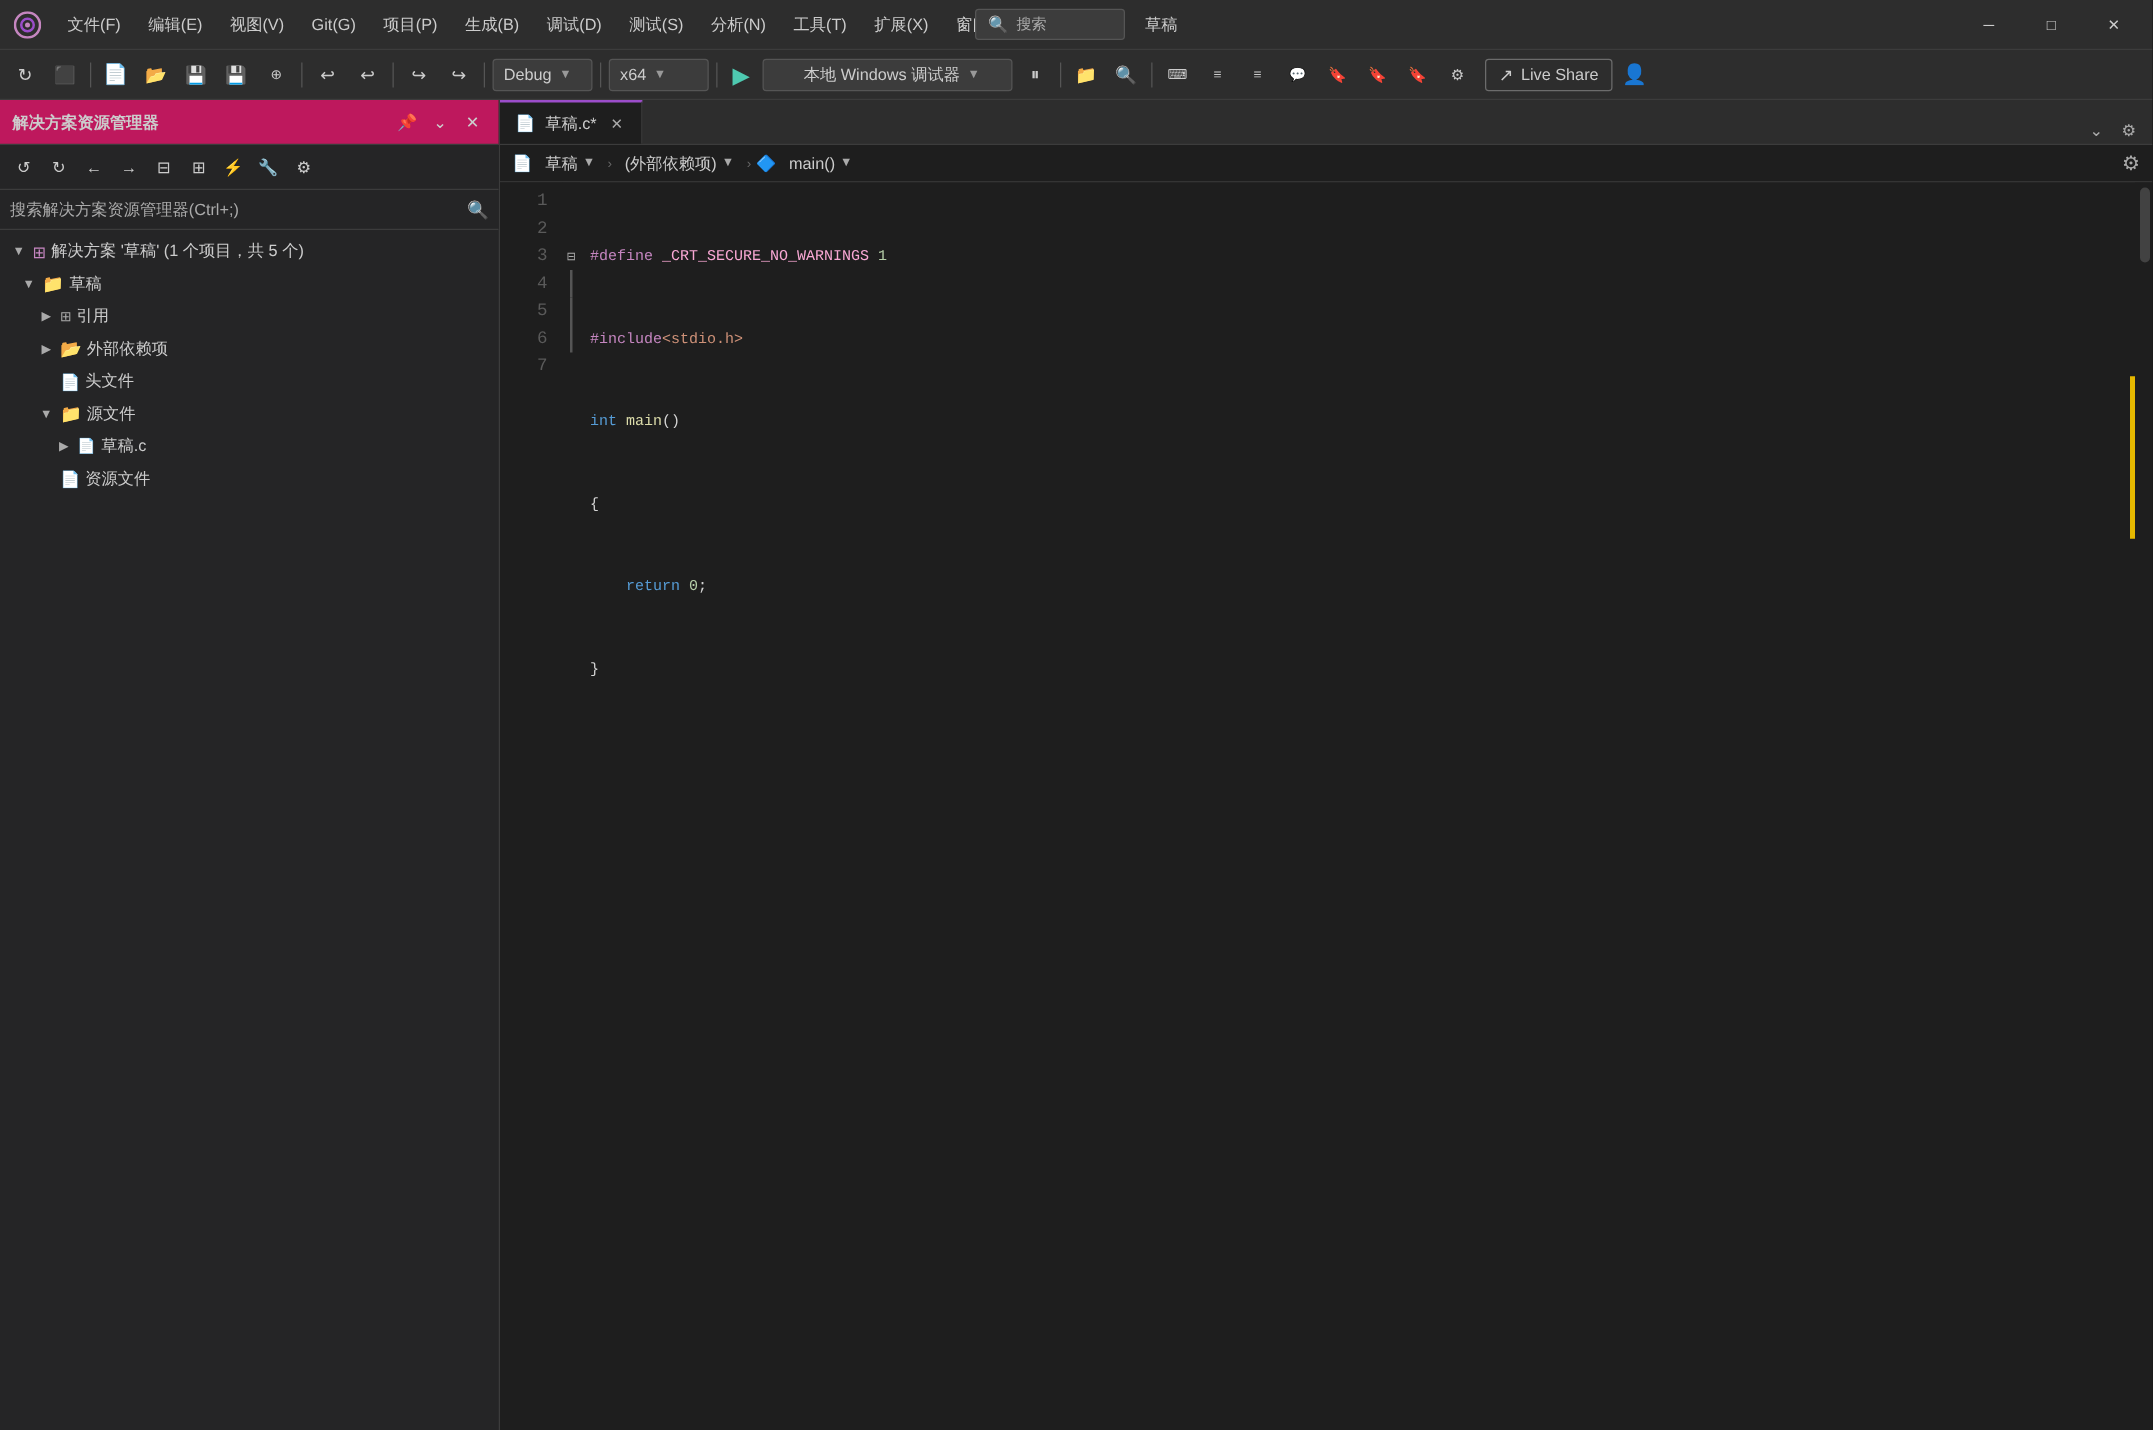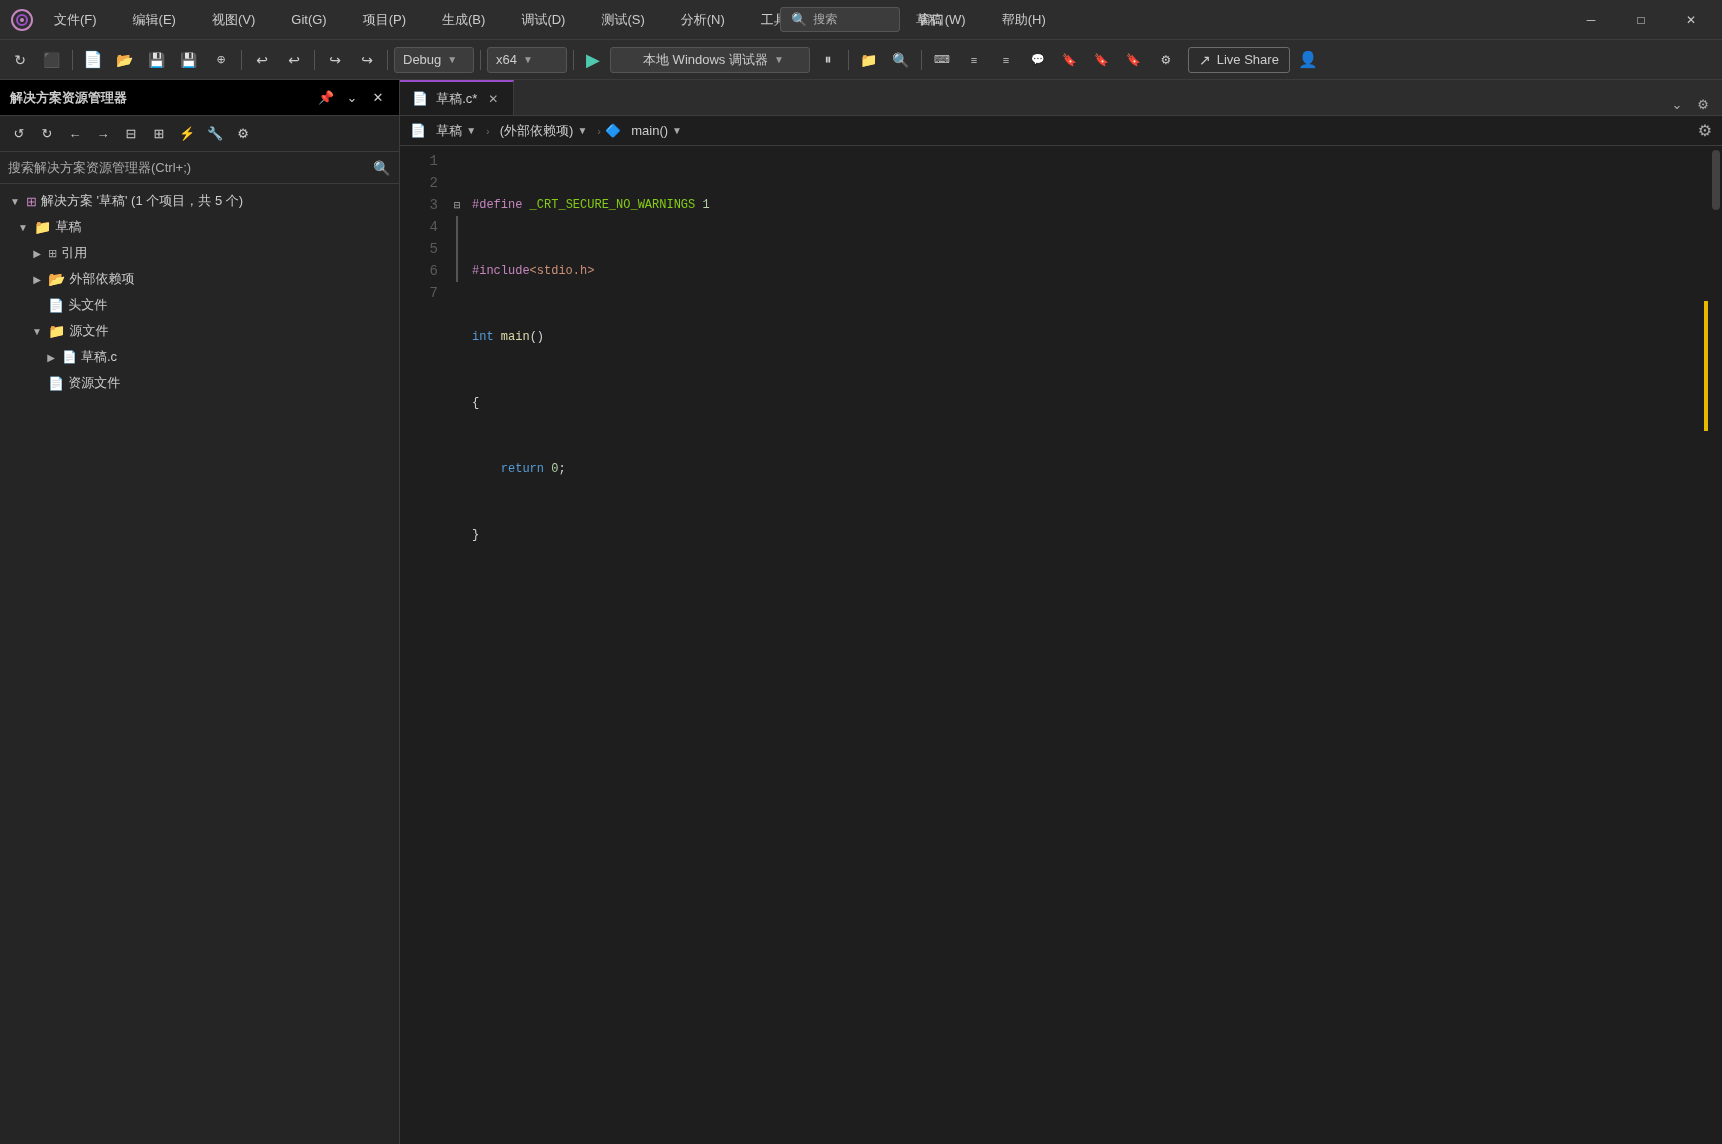--- a/index.html
+++ b/index.html
@@ -28,21 +28,21 @@
       margin-right: 8px;
       display: flex;
       align-items: center;
       justify-content: center;
       color: #c586c0;
       font-size: 18px;
     }
     .menu-bar {
       display: flex;
       align-items: center;
-      gap: 16px;
+      gap: 2px;
       flex: 1;
     }
     .menu-item {
       padding: 4px 10px;
       cursor: pointer;
       border-radius: 3px;
       font-size: 13px;
       color: #cccccc;
     }
     .title-center {
@@ -160,21 +160,21 @@
     .sidebar {
       width: 400px;
       background: #252526;
       border-right: 1px solid #3c3c3c;
       display: flex;
       flex-direction: column;
       overflow: hidden;
     }
     .sidebar-header {
       height: 36px;
-      background: #000000;
+      background: #be185d;
       display: flex;
       align-items: center;
       padding: 0 10px;
       border-bottom: 1px solid #3c3c3c;
       justify-content: space-between;
     }
     .sidebar-title {
       font-size: 13px;
       font-weight: bold;
       color: #cccccc;
@@ -370,21 +370,21 @@
     .code-line {
       height: 22px;
       display: flex;
       align-items: center;
     }
     
     .c-keyword { color: #569cd6; }
     .c-string { color: #ce9178; }
     .c-func { color: #dcdcaa; }
     .c-number { color: #b5cea8; }
-    .c-macro { color: #84cc16; }
+    .c-macro { color: #f9a8d4; }
     .c-include { color: #c586c0; }
     .c-plain { color: #d4d4d4; }
     .scrollbar-thumb {
       width: 8px;
       height: 60px;
       background: #424242;
       border-radius: 4px;
       position: absolute;
       right: 2px;
       top: 4px;

